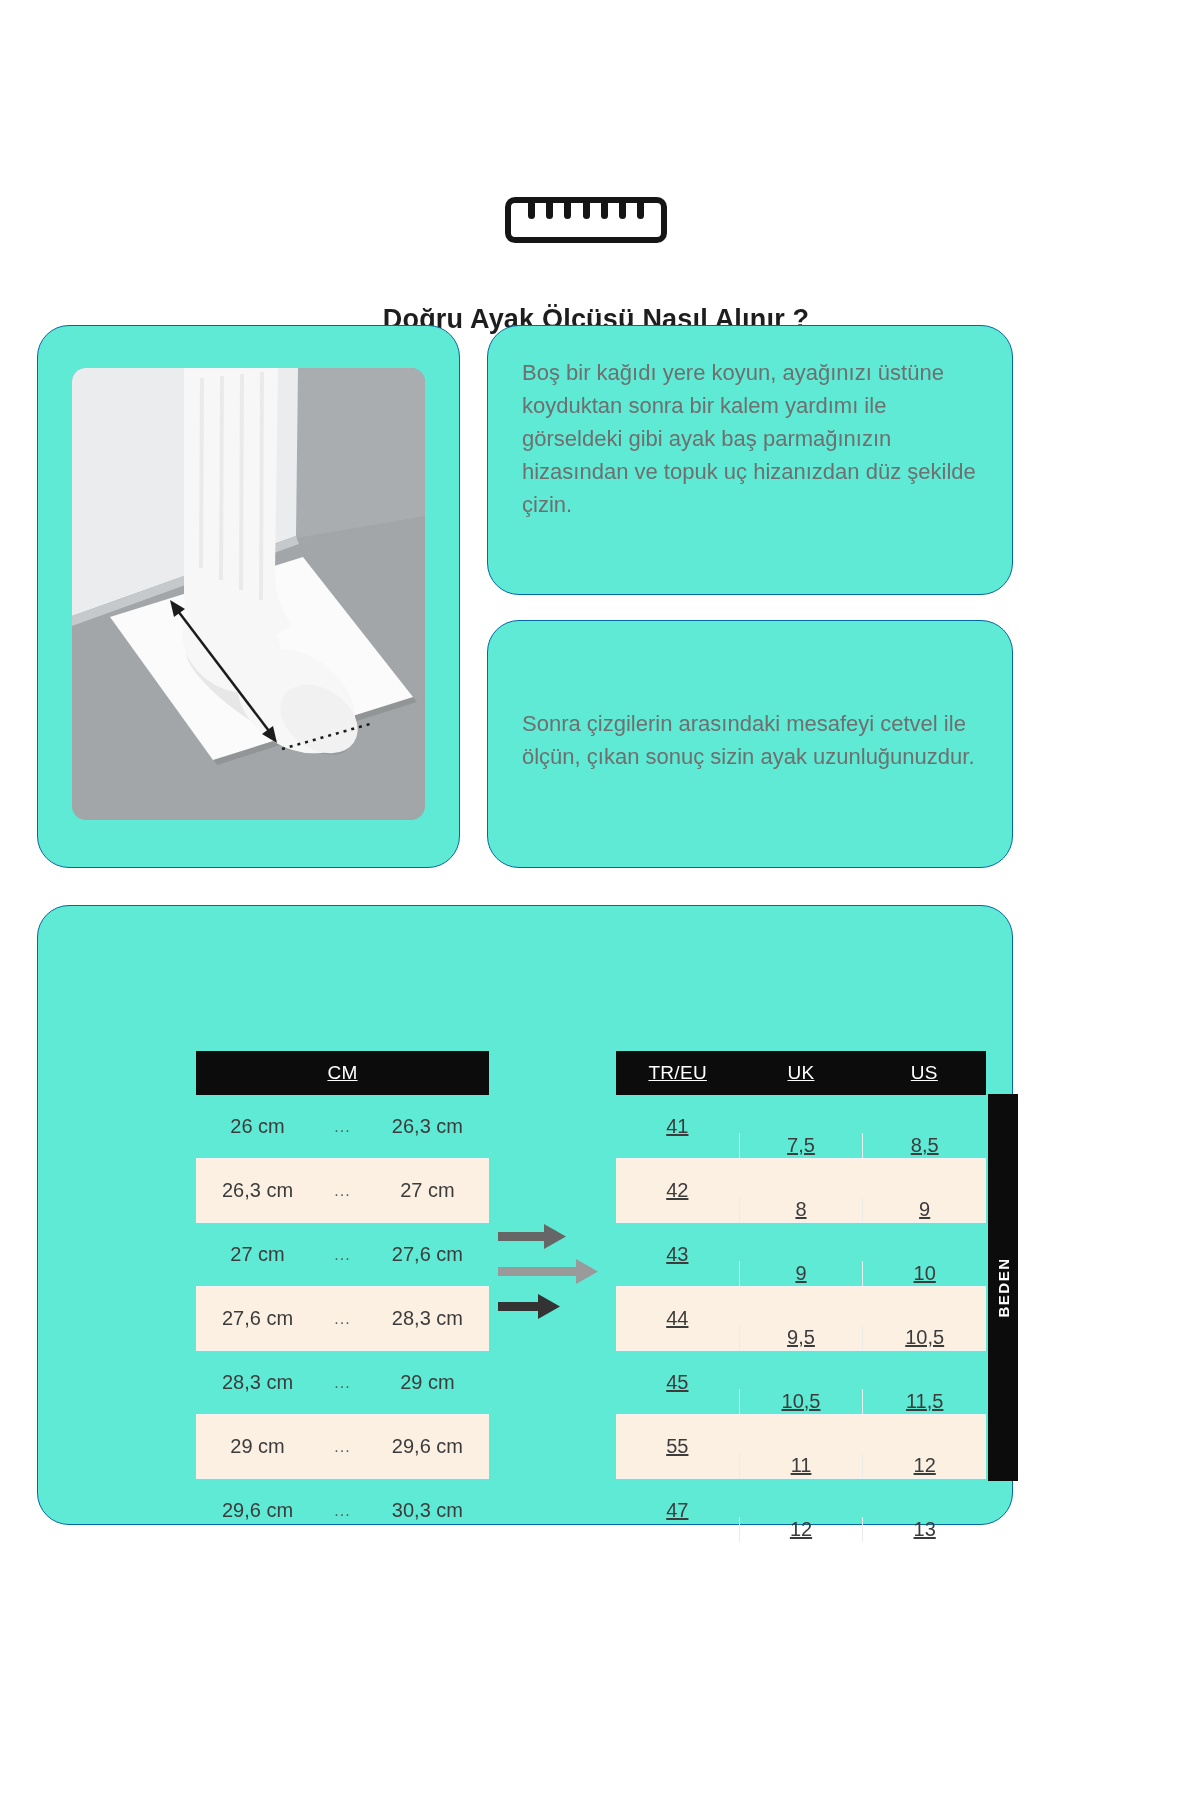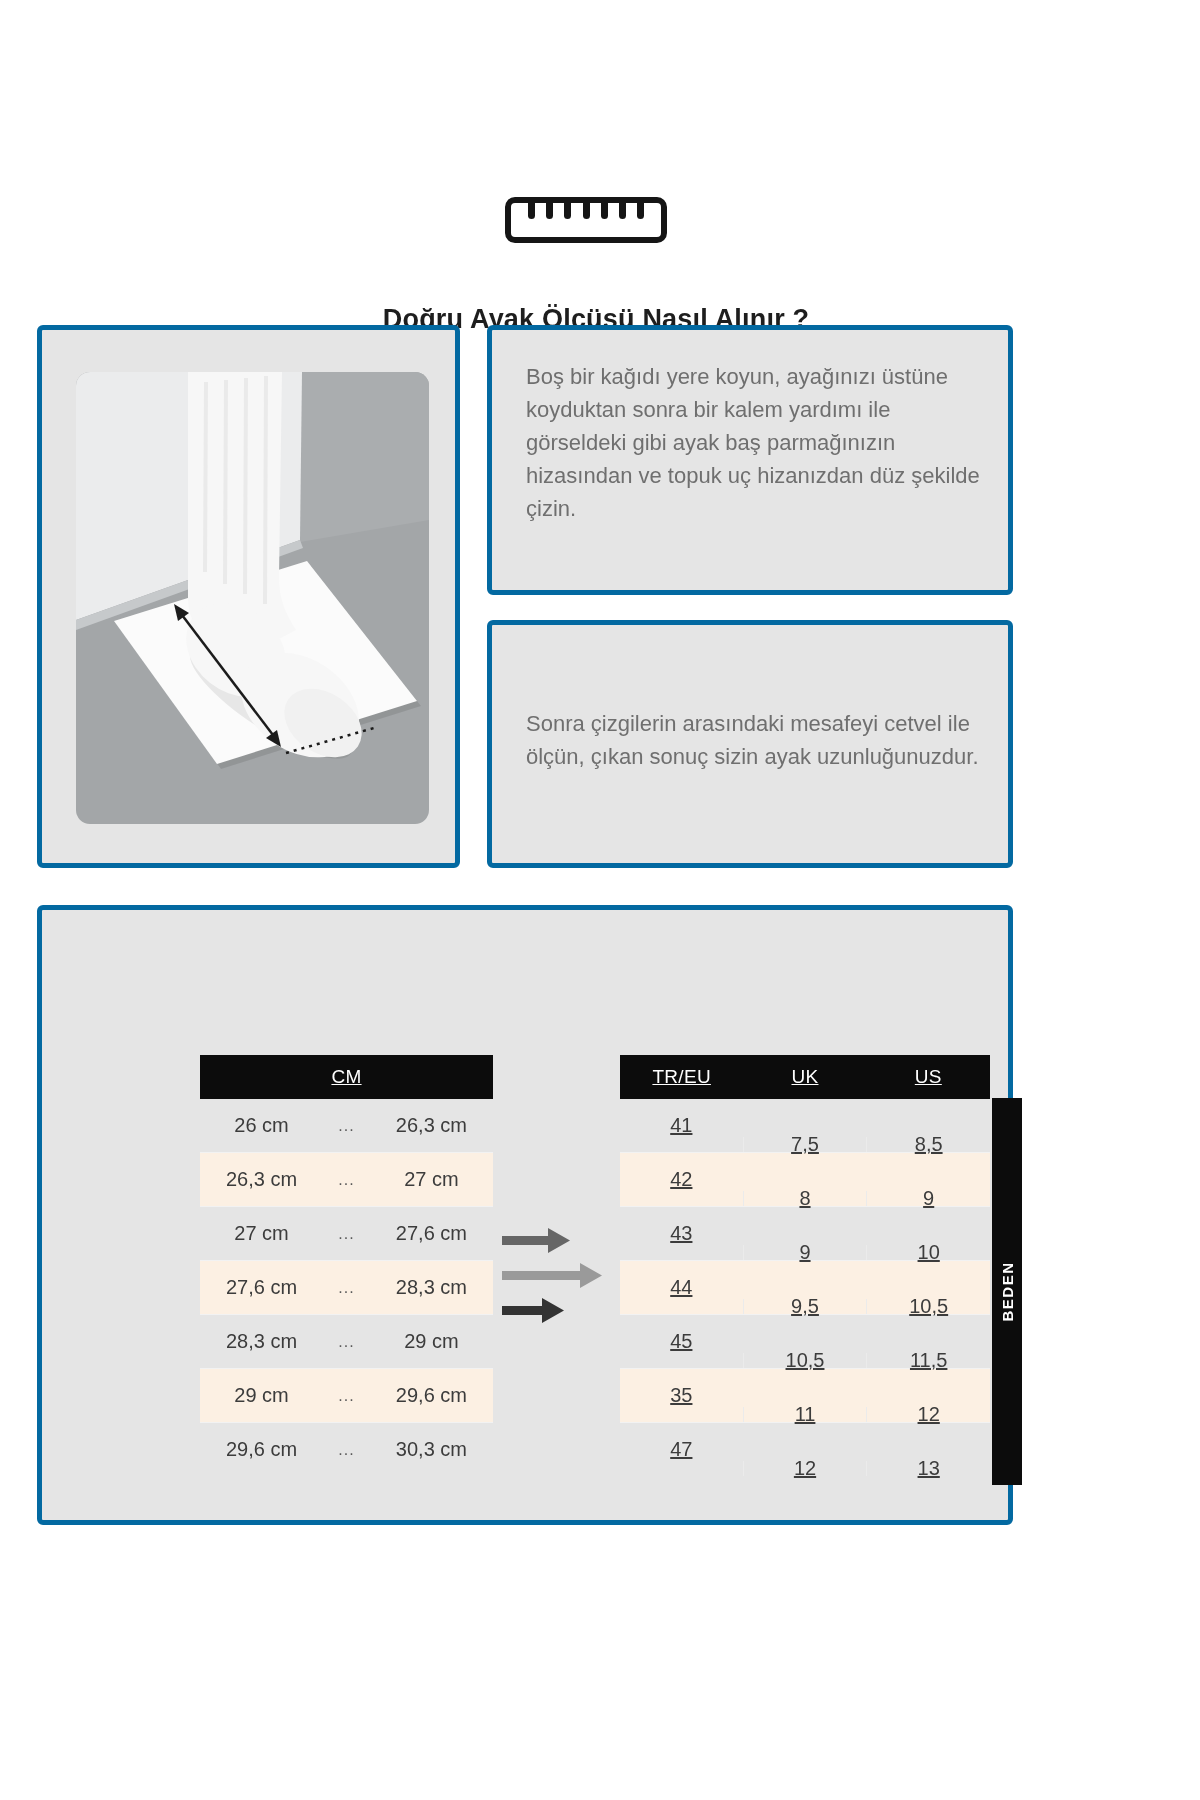--- a/index.html
+++ b/index.html
@@ -8,35 +8,35 @@
 
   
   .ruler-wrap{position:absolute;left:505px;top:197px;width:162px;height:46px;}
   .ruler{position:relative;width:150px;height:34px;border:6px solid #151515;border-radius:10px;background:#fff;}
   .ruler-ticks{position:absolute;left:6px;right:6px;top:0;display:flex;justify-content:space-evenly;}
   .ruler-tick{width:7px;height:16px;background:#151515;border-radius:0 0 3.5px 3.5px;}
   .page-title{position:absolute;left:16px;top:260px;width:1160px;text-align:center;
     font-size:27px;font-weight:700;color:#1e1e1e;letter-spacing:.2px;margin-top:44px;}
 
   
-  .card{position:absolute;background:#e5e5e5;border:5px solid #0369a1;border-radius:6px;box-sizing:border-box;}
+  .card{position:absolute;background:#5eead4;border:1px solid #0369a1;border-radius:32px;box-sizing:border-box;}
   .photo-card{left:37px;top:325px;width:423px;height:543px;}
   .photo{position:absolute;left:34px;top:42px;width:353px;height:452px;border-radius:14px;overflow:hidden;}
   .note-card-1{left:487px;top:325px;width:526px;height:270px;padding:30px 26px 0 34px;}
   .note-card-2{left:487px;top:620px;width:526px;height:248px;padding:0 26px 8px 34px;display:flex;align-items:center;}
   .note-text{font-size:22px;line-height:33px;color:#6f6f6f;}
 
   
   .size-card{left:37px;top:905px;width:976px;height:620px;}
   .section-title{position:absolute;left:53px;top:27px;width:100%;text-align:center;
     font-size:27px;font-weight:700;color:#1e1e1e;}
   .tbl{position:absolute;top:145px;box-sizing:border-box;}
   .tbl-header{height:44px;background:#0c0c0c;color:#fff;display:flex;align-items:center;text-decoration:underline;}
   .tbl-header .hcell{flex:1;text-align:center;font-size:19px;font-weight:500;letter-spacing:.3px;}
-  .trow{display:flex;height:53px;align-items:stretch;}
+  .trow{display:flex;height:63px;align-items:stretch;}
   .trow + .trow{border-top:1px solid #f2f2f2;}
   .trow:nth-child(even){background:#fcf0e3;}
   .tcell{display:flex;align-items:center;justify-content:center;
     font-size:20px;color:#3c3c3c;}
   .cm-table{left:158px;width:293px;}
   .cm-table .c1,.cm-table .c3{width:42%;}
   .cm-table .c2{width:16%;font-size:16px;color:#5a5a5a;letter-spacing:1px;}
   .size-table{left:578px;width:370px;}
   .size-table .tcell{width:33.333%;text-decoration:underline;}
   .size-table .trow .tcell + .tcell{border-left:1px solid #ebebeb;margin-top:38px;}
@@ -173,21 +173,21 @@
             <div class="tcell ">44</div>
             <div class="tcell ">9,5</div>
             <div class="tcell ">10,5</div>
           </div>
           <div class="trow">
             <div class="tcell ">45</div>
             <div class="tcell ">10,5</div>
             <div class="tcell ">11,5</div>
           </div>
           <div class="trow">
-            <div class="tcell ">35</div>
+            <div class="tcell ">55</div>
             <div class="tcell ">11</div>
             <div class="tcell ">12</div>
           </div>
           <div class="trow">
             <div class="tcell ">47</div>
             <div class="tcell ">12</div>
             <div class="tcell ">13</div>
           </div>
         </div>
     </div>

